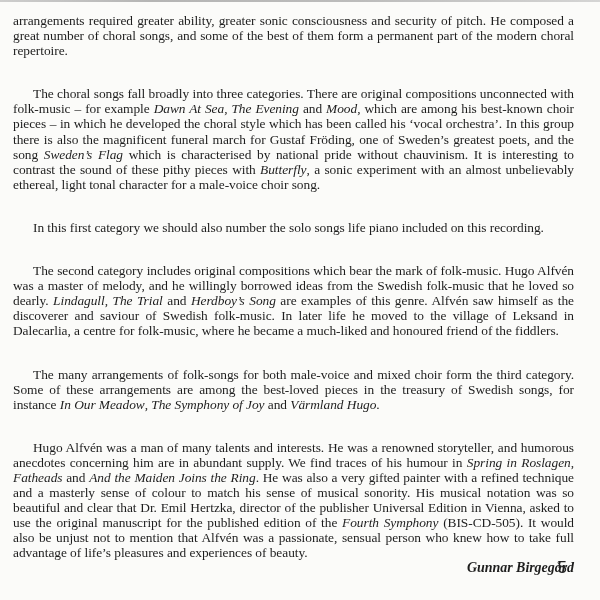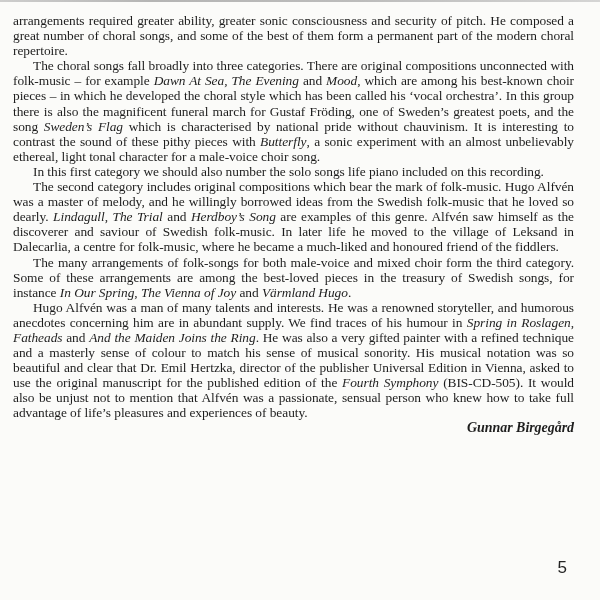--- a/index.html
+++ b/index.html
@@ -33,20 +33,21 @@
   }
   .content {
     padding: 13px 26px 0 13px;
     text-align: justify;
   }
   .content p {
     margin: 0;
   }
   .content p.indent {
     text-indent: 20px;
+    margin-top: 28px;
   }
   .signature {
     text-align: right;
     font-weight: 700;
     font-style: italic;
     font-size: 14px;
     margin-top: -1px;
   }
   .page-number {
     position: absolute;
@@ -61,19 +62,19 @@
 <body>
 
 <div class="page">
   <div class="scan-edge"></div>
   <div class="content">
     <div>
         <p><span>arrangements required greater ability, greater sonic consciousness and security of pitch. He composed a great number of choral songs, and some of the best of them form a permanent part of the modern choral repertoire.</span></p>
         <p class="indent"><span>The choral songs fall broadly into three categories. There are original compositions unconnected with folk-music – for example </span><i>Dawn At Sea</i><span>, </span><i>The Evening</i><span> and </span><i>Mood</i><span>, which are among his best-known choir pieces – in which he developed the choral style which has been called his ‘vocal orchestra’. In this group there is also the magnificent funeral march for Gustaf Fröding, one of Sweden’s greatest poets, and the song </span><i>Sweden’s Flag</i><span> which is characterised by national pride without chauvinism. It is interesting to contrast the sound of these pithy pieces with </span><i>Butterfly</i><span>, a sonic experiment with an almost unbelievably ethereal, light tonal character for a male-voice choir song.</span></p>
         <p class="indent"><span>In this first category we should also number the solo songs life piano included on this recording.</span></p>
         <p class="indent"><span>The second category includes original compositions which bear the mark of folk-music. Hugo Alfvén was a master of melody, and he willingly borrowed ideas from the Swedish folk-music that he loved so dearly. </span><i>Lindagull</i><span>, </span><i>The Trial</i><span> and </span><i>Herdboy’s Song</i><span> are examples of this genre. Alfvén saw himself as the discoverer and saviour of Swedish folk-music. In later life he moved to the village of Leksand in Dalecarlia, a centre for folk-music, where he became a much-liked and honoured friend of the fiddlers.</span></p>
-        <p class="indent"><span>The many arrangements of folk-songs for both male-voice and mixed choir form the third category. Some of these arrangements are among the best-loved pieces in the treasury of Swedish songs, for instance </span><i>In Our Spring</i><span>, </span><i>The Vienna of Joy</i><span> and </span><i>Värmland Hugo</i><span>.</span></p>
+        <p class="indent"><span>The many arrangements of folk-songs for both male-voice and mixed choir form the third category. Some of these arrangements are among the best-loved pieces in the treasury of Swedish songs, for instance </span><i>In Our Meadow</i><span>, </span><i>The Symphony of Joy</i><span> and </span><i>Värmland Hugo</i><span>.</span></p>
         <p class="indent"><span>Hugo Alfvén was a man of many talents and interests. He was a renowned storyteller, and humorous anecdotes concerning him are in abundant supply. We find traces of his humour in </span><i>Spring in Roslagen</i><span>, </span><i>Fatheads</i><span> and </span><i>And the Maiden Joins the Ring</i><span>. He was also a very gifted painter with a refined technique and a masterly sense of colour to match his sense of musical sonority. His musical notation was so beautiful and clear that Dr. Emil Hertzka, director of the publisher Universal Edition in Vienna, asked to use the original manuscript for the published edition of the </span><i>Fourth Symphony</i><span> (BIS-CD-505). It would also be unjust not to mention that Alfvén was a passionate, sensual person who knew how to take full advantage of life’s pleasures and experiences of beauty.</span></p>
       </div>
     <div class="signature">Gunnar Birgegård</div>
   </div>
   <div class="page-number">5</div>
 </div>
 
 </body></html>

